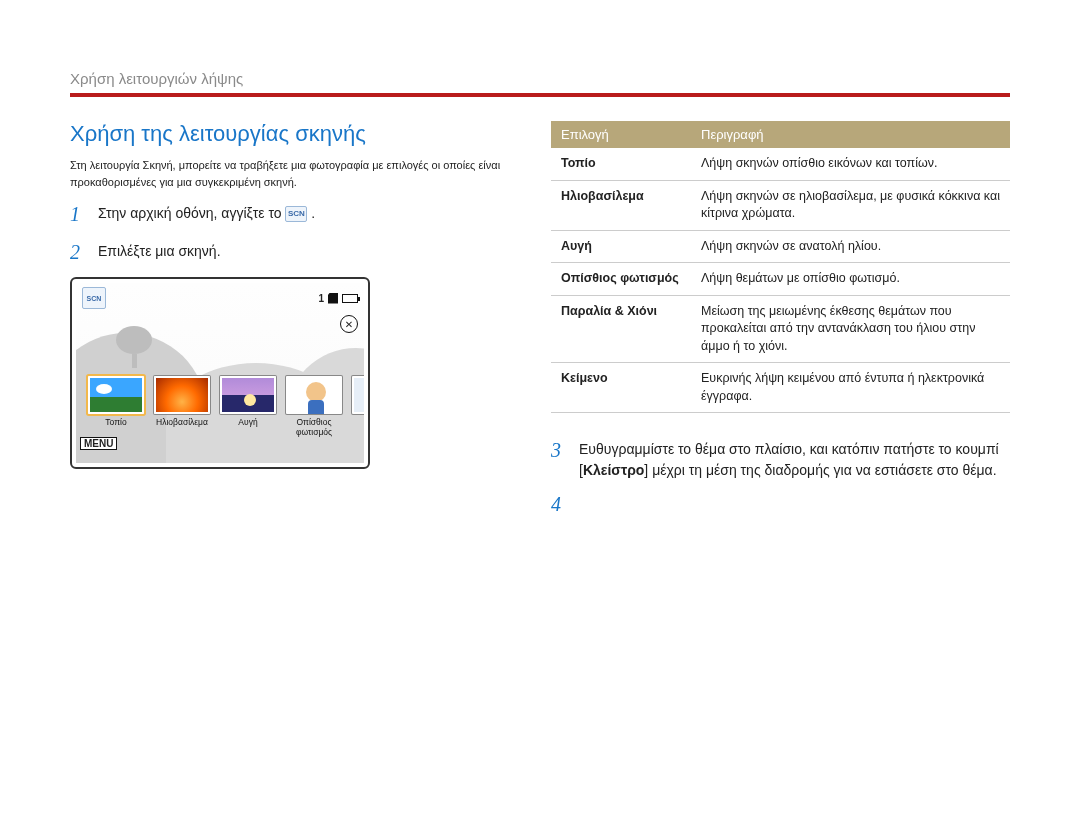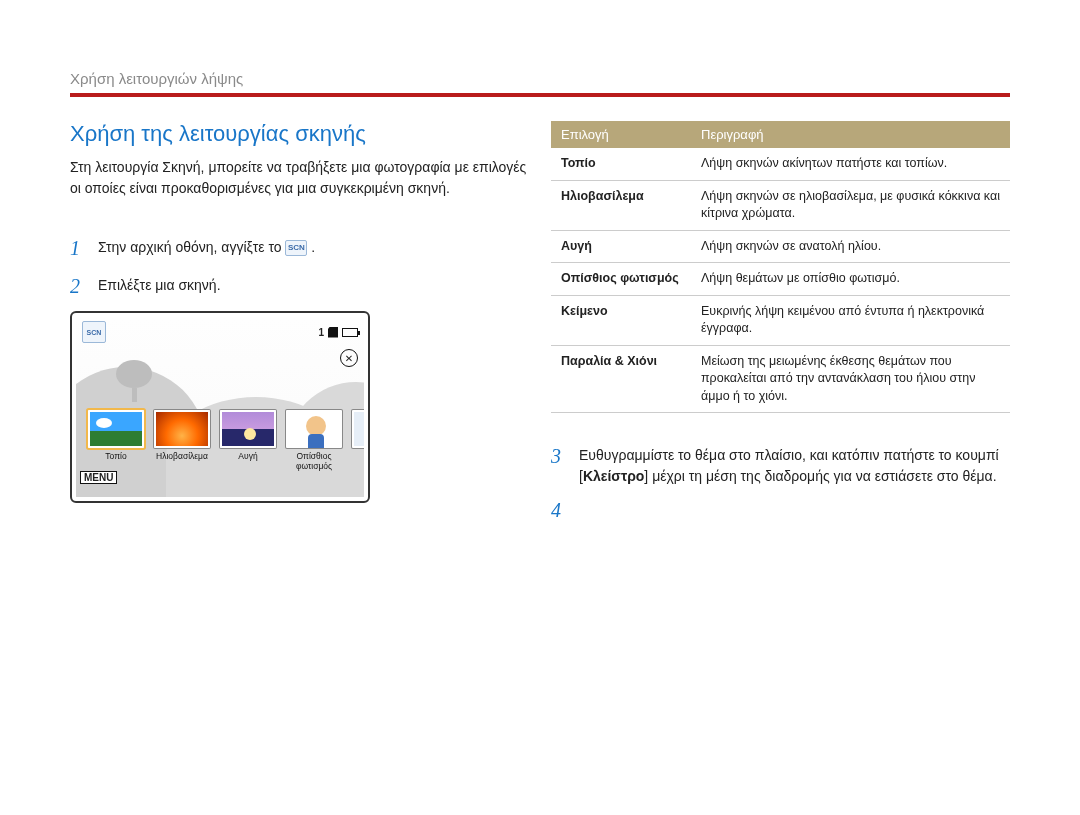--- a/index.html
+++ b/index.html
@@ -28,23 +28,23 @@
   .col-left, .col-right {
     flex: 1 1 0;
   }
   .section-title {
     color: #1976c8;
     font-size: 22px;
     font-weight: 400;
     margin-bottom: 10px;
   }
   .intro {
-    font-size: 14px;
+    font-size: 11px;
     line-height: 1.5;
-    margin-bottom: 34px;
+    margin-bottom: 9px;
   }
   .step {
     display: flex;
     gap: 12px;
     margin-bottom: 8px;
     font-size: 14px;
     line-height: 1.5;
   }
   .step-num {
     color: #1976c8;
@@ -137,21 +137,21 @@
   .pic-backlight::after{content:"";position:absolute;left:20px;top:22px;width:16px;height:14px;border-radius:4px 4px 0 0;background:#3b6fbf;}
   .pic-extra{background:#e6eef7;}
   .menu-btn {
     position:absolute; left:4px; bottom:13px;
     border:1px solid #111; font-size:10px; padding:0 3px; background:#fff;
     font-weight:bold;
   }
   
   table.desc {
     width:100%; border-collapse: collapse; font-size:12.5px;
-    margin-bottom: 28px;
+    margin-bottom: 22px;
   }
   table.desc th {
     background:#b7a77a; color:#fff; text-align:left;
     padding:6px 10px; font-weight:400; font-size:13px;
   }
   table.desc td {
     padding:7px 10px; border-bottom:1px solid #ccc; vertical-align:top;
     line-height:1.4;
   }
   table.desc td.opt { font-weight:bold; width:140px; }
@@ -238,41 +238,41 @@
       <table class="desc">
         <thead>
           <tr>
             <th>Επιλογή</th>
             <th>Περιγραφή</th>
           </tr>
         </thead>
         <tbody>
           <tr>
             <td class="opt">Τοπίο</td>
-            <td>Λήψη σκηνών ακίνητων πατήστε και τοπίων.</td>
+            <td>Λήψη σκηνών οπίσθιο εικόνων και τοπίων.</td>
           </tr>
           <tr>
             <td class="opt">Ηλιοβασίλεμα</td>
             <td>Λήψη σκηνών σε ηλιοβασίλεμα, με φυσικά κόκκινα και κίτρινα χρώματα.</td>
           </tr>
           <tr>
             <td class="opt">Αυγή</td>
             <td>Λήψη σκηνών σε ανατολή ηλίου.</td>
           </tr>
           <tr>
             <td class="opt">Οπίσθιος φωτισμός</td>
             <td>Λήψη θεμάτων με οπίσθιο φωτισμό.</td>
           </tr>
           <tr>
+            <td class="opt">Παραλία &amp; Χιόνι</td>
+            <td>Μείωση της μειωμένης έκθεσης θεμάτων που προκαλείται από την αντανάκλαση του ήλιου στην άμμο ή το χιόνι.</td>
+          </tr>
+          <tr>
             <td class="opt">Κείμενο</td>
             <td>Ευκρινής λήψη κειμένου από έντυπα ή ηλεκτρονικά έγγραφα.</td>
-          </tr>
-          <tr>
-            <td class="opt">Παραλία &amp; Χιόνι</td>
-            <td>Μείωση της μειωμένης έκθεσης θεμάτων που προκαλείται από την αντανάκλαση του ήλιου στην άμμο ή το χιόνι.</td>
           </tr>
         </tbody>
       </table>
 
       <div class="step">
         <div class="step-num">3</div>
         <div class="step-body">
           <span>Ευθυγραμμίστε το θέμα στο πλαίσιο, και κατόπιν πατήστε το κουμπί [</span><span class="strong">Κλείστρο</span><span>] μέχρι τη μέση της διαδρομής για να εστιάσετε στο θέμα.</span>
         </div>
       </div>

